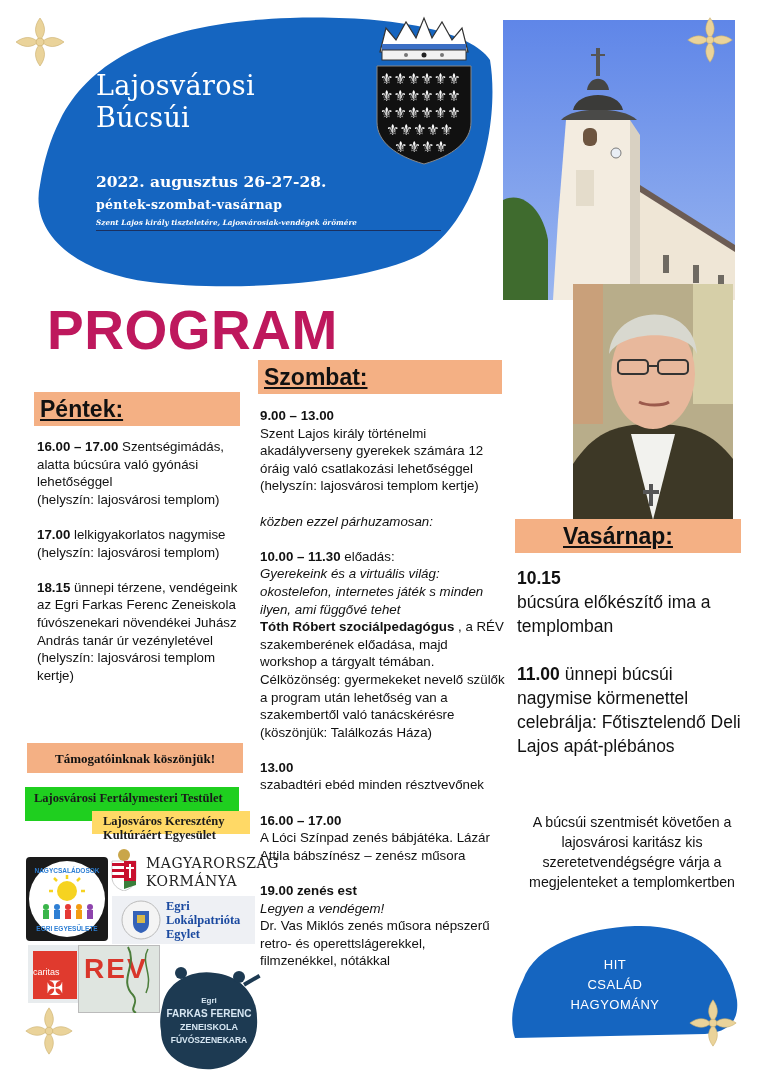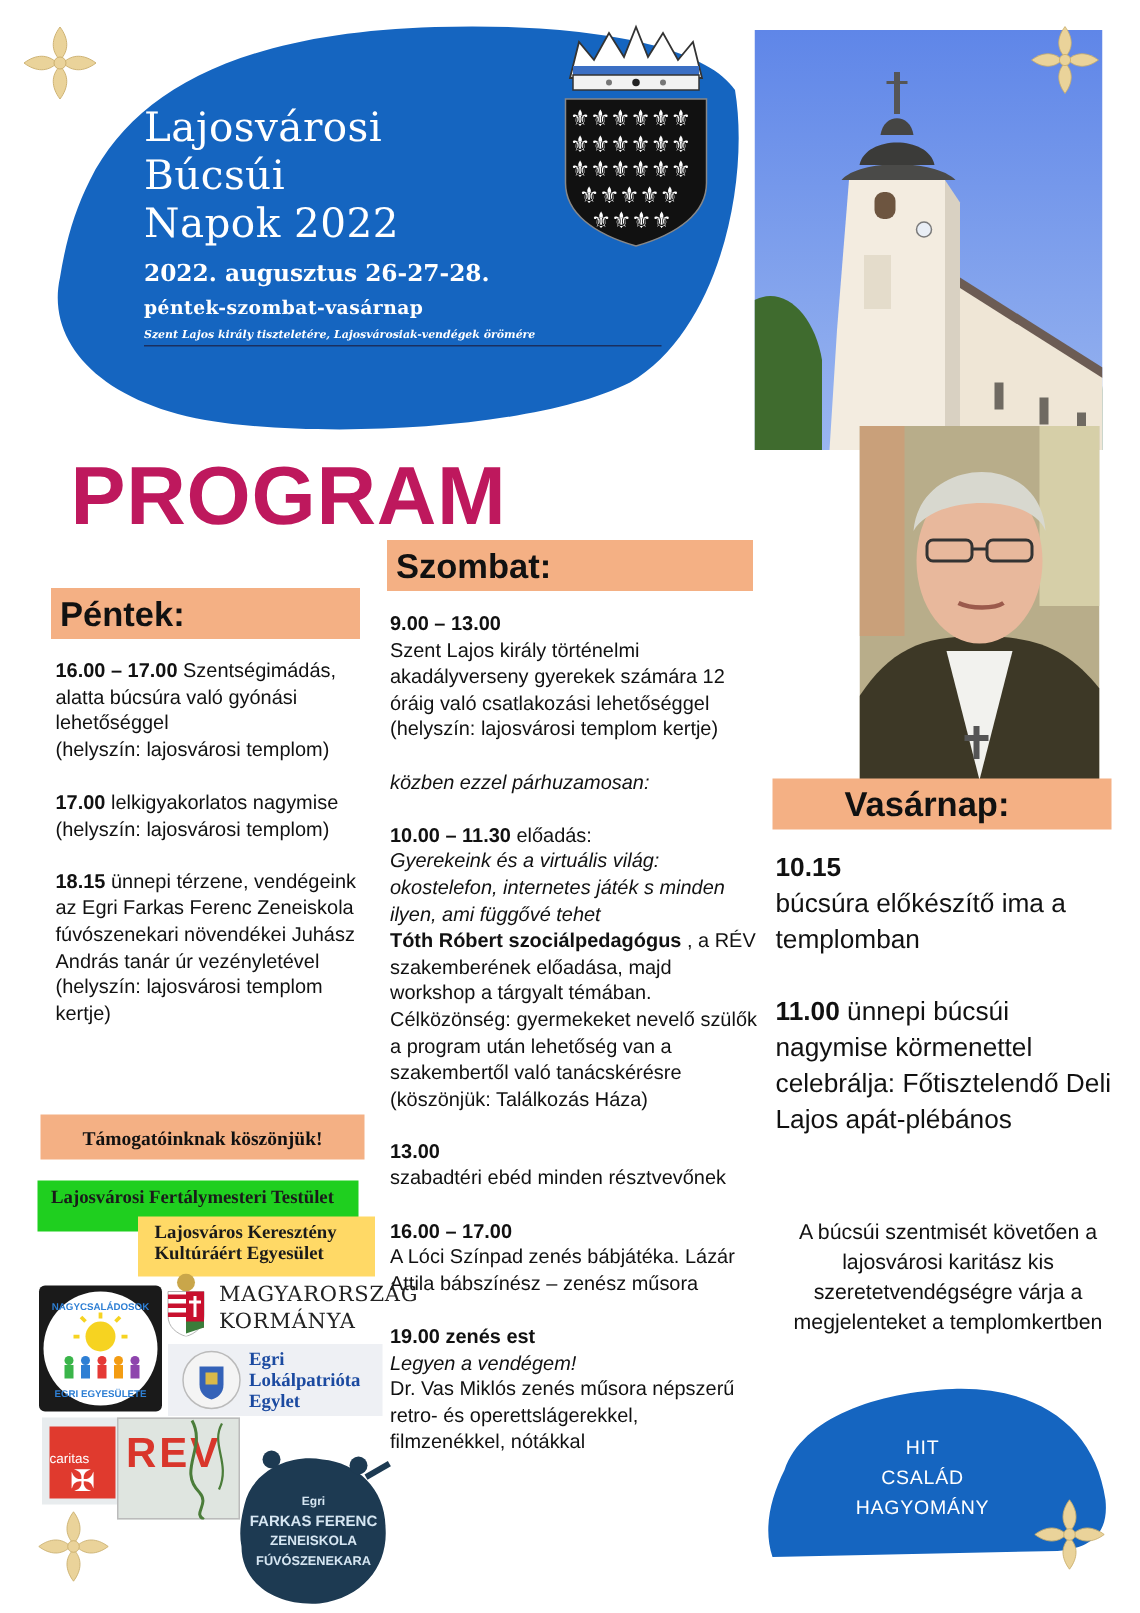--- a/index.html
+++ b/index.html
@@ -22,21 +22,21 @@
   .orn { width: 56px; height: 56px; }
 
   
   #church { left: 503px; top: 20px; width: 232px; height: 280px; overflow: hidden; }
   #priest { left: 573px; top: 284px; width: 160px; height: 236px; overflow: hidden; }
 
   
   .program { left: 47px; top: 298px; font-family: "Liberation Sans", sans-serif; font-weight: bold; font-size: 55px; color: #be185d; letter-spacing: 0.5px; }
 
   
-  .dayhdr { background: #f4b084; font-family: "Liberation Sans", sans-serif; font-weight: bold; font-size: 23px; color: #111; padding: 4px 0 0 6px; }
+  .dayhdr { background: #f4b084; font-family: "Liberation Sans", sans-serif; font-weight: bold; font-size: 23px; color: #111; text-decoration: underline; padding: 4px 0 0 6px; }
   #hdr-pentek { left: 34px; top: 392px; width: 206px; height: 34px; }
   #hdr-szombat { left: 258px; top: 360px; width: 244px; height: 34px; }
   #hdr-vasarnap { left: 515px; top: 519px; width: 226px; height: 34px; padding-left: 48px; }
 
   .col { font-family: "Liberation Sans", sans-serif; font-size: 13.3px; line-height: 17.6px; color: #111; }
   .col p { margin-bottom: 17.6px; }
   .col b { font-weight: bold; }
   .col i { font-style: italic; }
   #col-pentek { left: 37px; top: 438px; width: 215px; }
   #col-szombat { left: 260px; top: 407px; width: 245px; }
@@ -46,41 +46,40 @@
 
   .note { left: 512px; top: 812px; width: 240px; text-align: center; font-size: 14.2px; line-height: 20px; }
 
   
   #bottom-blob { left: 505px; top: 920px; width: 240px; height: 125px; }
   .motto { left: 540px; top: 955px; width: 150px; text-align: center; color: #fff; font-size: 13px; line-height: 20px; letter-spacing: 0.5px; }
 
   
   .thanks { left: 27px; top: 743px; width: 216px; height: 30px; background: #f4b084; font-family: "Liberation Serif", serif; font-weight: bold; font-size: 13px; text-align: center; line-height: 32px; }
   .sp-green { left: 25px; top: 787px; width: 214px; height: 34px; background: #1fcf1f; font-family: "Liberation Serif", serif; font-weight: bold; font-size: 12.5px; line-height: 14px; padding: 4px 0 0 9px; color: #1a1a1a; }
-  .sp-yellow { left: 92px; top: 811px; width: 158px; height: 40px; background: #ffd966; font-family: "Liberation Serif", serif; font-weight: bold; font-size: 12.5px; line-height: 14px; padding: 3px 0 0 11px; color: #1a1a1a; }
+  .sp-yellow { left: 92px; top: 811px; width: 158px; height: 23px; background: #ffd966; font-family: "Liberation Serif", serif; font-weight: bold; font-size: 12.5px; line-height: 14px; padding: 3px 0 0 11px; color: #1a1a1a; }
 
   .logo-box { overflow: hidden; }
   #logo-nagycsalad { left: 26px; top: 857px; width: 82px; height: 84px; background: #1a1a1a; border-radius: 4px; }
   .kormany-text { left: 146px; top: 854px; font-family: "DejaVu Serif", serif; font-size: 14px; line-height: 18px; color: #222; letter-spacing: 0.5px; }
   #logo-lokal { left: 112px; top: 896px; width: 143px; height: 48px; background: #eef0f4; }
   .lokal-text { left: 166px; top: 899px; font-family: "Liberation Serif", serif; font-weight: bold; font-size: 12.5px; line-height: 14px; color: #1b4aa0; }
   #logo-caritas { left: 28px; top: 945px; width: 132px; height: 58px; background: #e8ecee; }
   #logo-rev { left: 78px; top: 945px; width: 82px; height: 68px; }
   #logo-fuvos { left: 153px; top: 963px; width: 110px; height: 110px; }
 </style>
 </head>
 <body>
 
 <svg id="header-blob" class="abs" viewBox="0 0 500 300">
   <path d="M60 120 C 90 60, 160 22, 290 18 C 390 15, 470 30, 490 60 C 500 120, 480 220, 420 255 C 360 285, 230 292, 150 282 C 70 272, 30 230, 40 185 C 44 160, 50 140, 60 120 Z" fill="#1565c0"></path>
 </svg>
 <div class="abs hdr-title">
   <div>Lajosvárosi</div>
   <div>Búcsúi</div>
-  <div>Napok 2022</div>
 </div>
 <div class="abs hdr-date">2022. augusztus 26-27-28.</div>
 <div class="abs hdr-days">péntek-szombat-vasárnap</div>
 <div class="abs hdr-sub">Szent Lajos király tiszteletére, Lajosvárosiak-vendégek örömére</div>
 
 <svg id="crest" class="abs" viewBox="0 0 104 152">
   <g>
     <path d="M8 38 L14 14 L24 26 L34 8 L44 24 L52 4 L60 24 L70 8 L80 26 L90 14 L96 38 Z" fill="#fff" stroke="#333" stroke-width="1.2"></path>
     <rect x="10" y="30" width="84" height="6" fill="#3b6fc4"></rect>
     <rect x="10" y="36" width="84" height="10" fill="#f2f2f2" stroke="#333" stroke-width="1"></rect>

